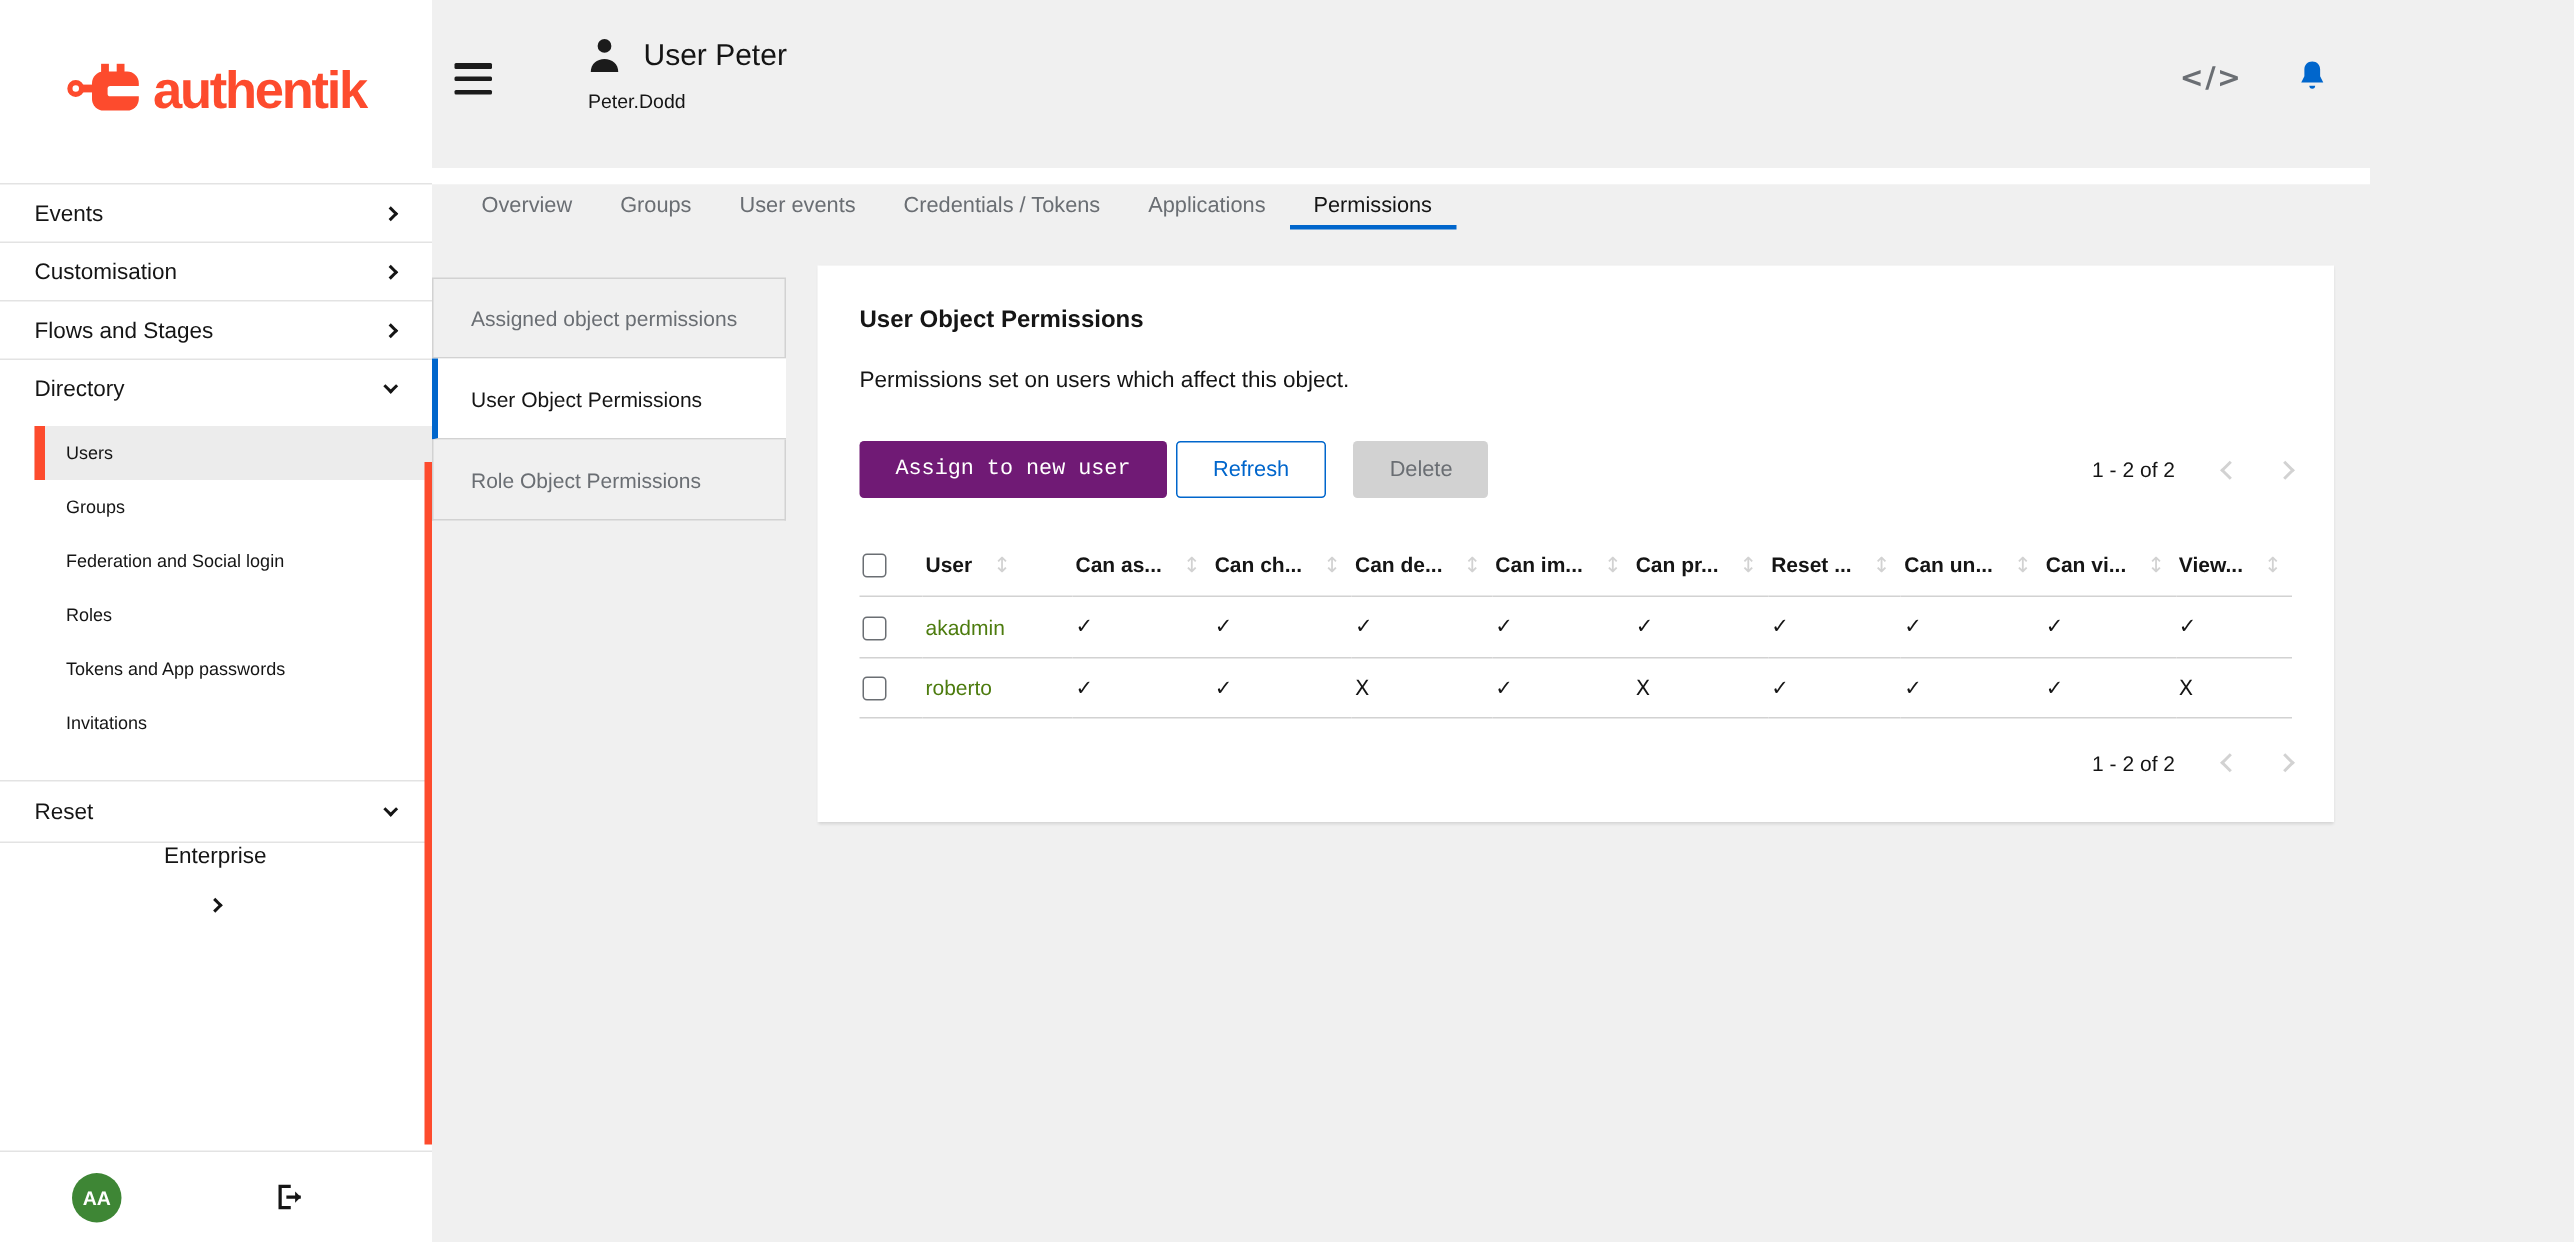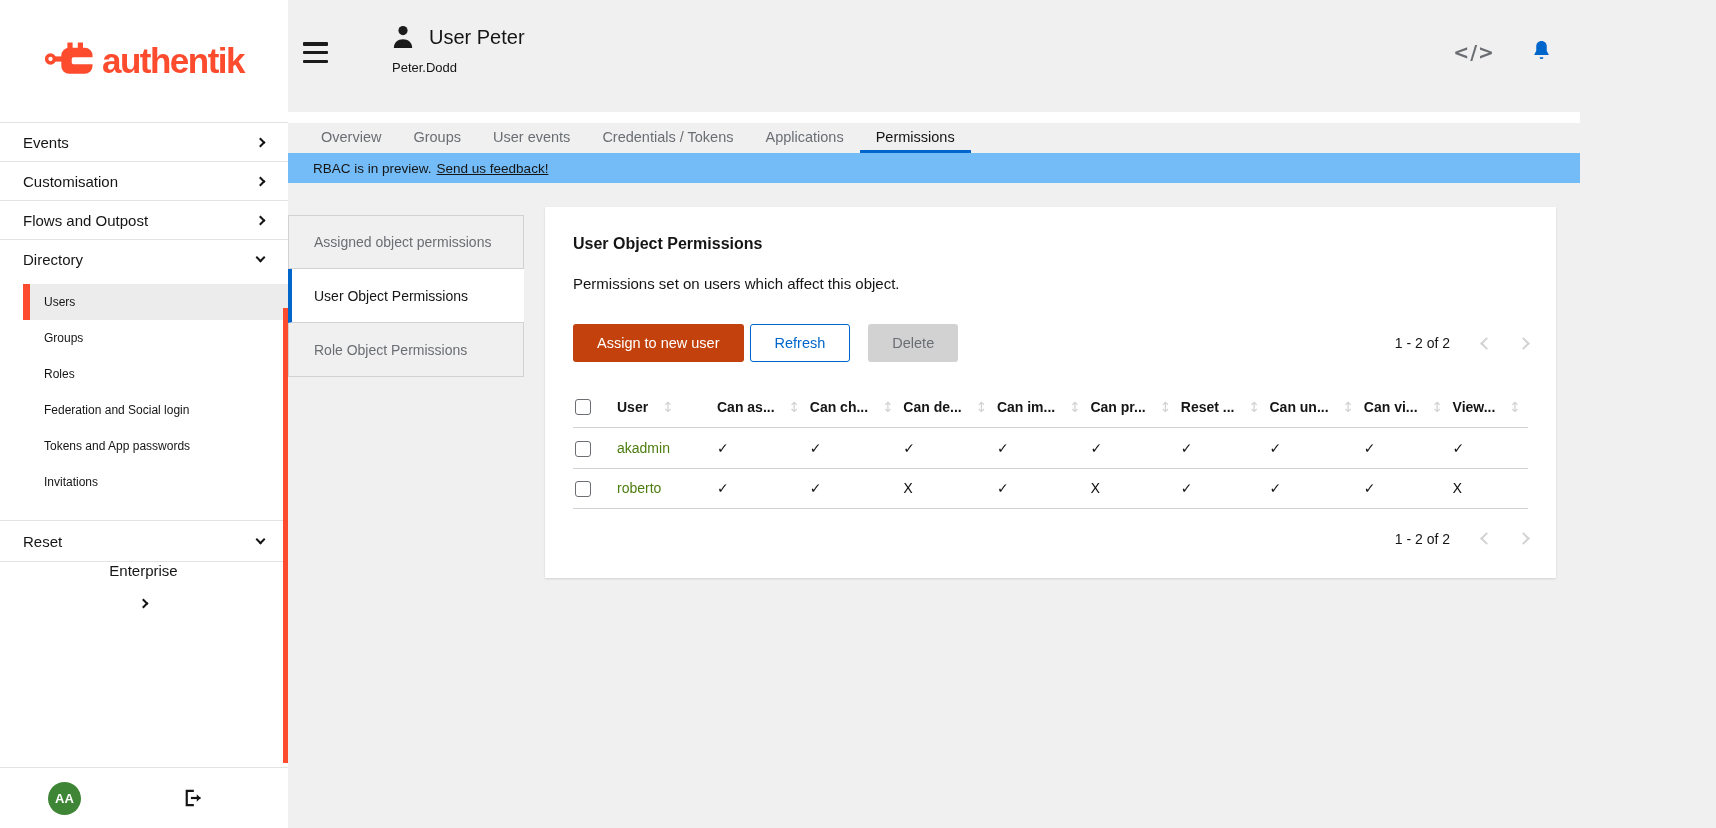--- a/index.html
+++ b/index.html
@@ -49,21 +49,21 @@
   .subtabs { width:236px; margin-top:8px; font-size:14px; }
   .subtab { height:54px; display:flex; align-items:center; padding-left:25px; color:#6a6e73; border:1px solid #d2d2d2; border-top:none; cursor:pointer; }
   .subtab:first-child { border-top:1px solid #d2d2d2; }
   .subtab.active { background:#fff; color:#151515; border-left:4px solid #0066cc; border-right:none; padding-left:22px; }
 
   .card { flex:1; margin-left:21px; margin-right:24px; min-height:371px; background:#fff; box-shadow:0 1px 2px rgba(0,0,0,0.12); padding:28px; }
   .card-title { font-size:16px; font-weight:bold; }
   .card-desc { font-size:15px; margin-top:22px; }
   .toolbar { margin-top:32px; display:flex; align-items:center; }
   .btn { height:38px; border-radius:3px; font-size:14.5px; padding:0 24px; border:none; cursor:pointer; font-family:inherit; }
-  .btn-primary { background:#c2410c; color:#fff; }
+  .btn-primary { background:#701a75; color:#fff;font-family:Liberation Mono, monospace; }
   .btn-secondary { background:#fff; color:#0066cc; border:1px solid #0066cc; margin-left:6px; }
   .btn-disabled { background:#d2d2d2; color:#6a6e73; margin-left:18px; cursor:default; }
   .toolbar-spacer { flex:1; }
   .pagination { display:flex; align-items:center; gap:14px; font-size:14px; }
   .pg-chev { display:inline-block; width:9px; height:9px; border-right:2px solid #d2d2d2; border-bottom:2px solid #d2d2d2; cursor:pointer; }
   .pg-chev.prev { transform:rotate(135deg); margin-left:18px; }
   .pg-chev.next { transform:rotate(-45deg); margin-left:14px; }
 
   table.perm { width:100%; margin-top:26px; border-collapse:collapse; font-size:14px; }
   table.perm th { text-align:left; font-weight:bold; padding:10px 4px 12px 2px; border-bottom:1px solid #d2d2d2; white-space:nowrap; }
@@ -104,41 +104,41 @@
         </div>
       </div>
       <div class="nav-section">
         <div class="nav-toprow">
           <span>Customisation</span>
           <span class="chev right"></span>
         </div>
       </div>
       <div class="nav-section">
         <div class="nav-toprow">
-          <span>Flows and Outpost</span>
+          <span>Flows and Stages</span>
           <span class="chev right"></span>
         </div>
       </div>
       <div class="nav-section">
         <div class="nav-toprow">
           <span>Directory</span>
           <span class="chev down"></span>
         </div>
         <div class="sub-list">
           <div class="sub-item active">
               <span>Users</span>
             </div>
           <div class="sub-item">
               <span>Groups</span>
             </div>
           <div class="sub-item">
+              <span>Federation and Social login</span>
+            </div>
+          <div class="sub-item">
               <span>Roles</span>
-            </div>
-          <div class="sub-item">
-              <span>Federation and Social login</span>
             </div>
           <div class="sub-item">
               <span>Tokens and App passwords</span>
             </div>
           <div class="sub-item">
               <span>Invitations</span>
             </div>
         </div>
       </div>
       <div class="nav-section">
@@ -205,24 +205,20 @@
 
     <div class="tabbar">
       <div class="tab">Overview</div>
       <div class="tab">Groups</div>
       <div class="tab">User events</div>
       <div class="tab">Credentials / Tokens</div>
       <div class="tab">Applications</div>
       <div class="tab active">Permissions</div>
     </div>
 
-    <div class="banner">
-      <span>RBAC is in preview.</span>
-      <a href="#" style="text-decoration:underline;">Send us feedback!</a>
-    </div>
 
     <div class="content">
 
       <div class="subtabs">
         <div class="subtab">Assigned object permissions</div>
         <div class="subtab active">User Object Permissions</div>
         <div class="subtab">Role Object Permissions</div>
       </div>
 
       <div class="card">

